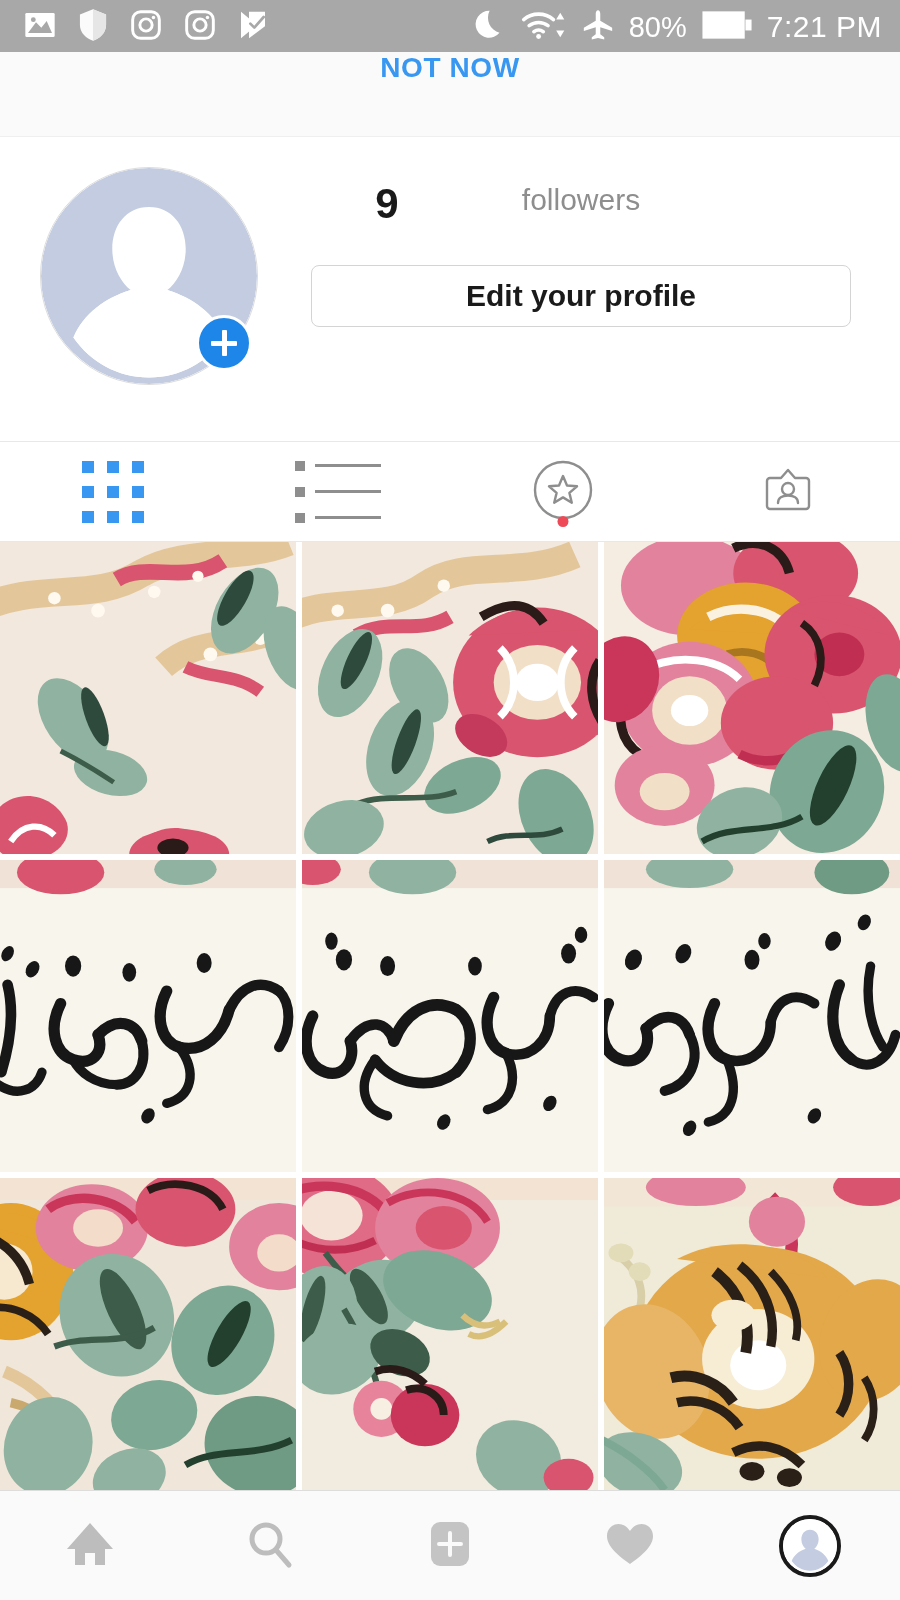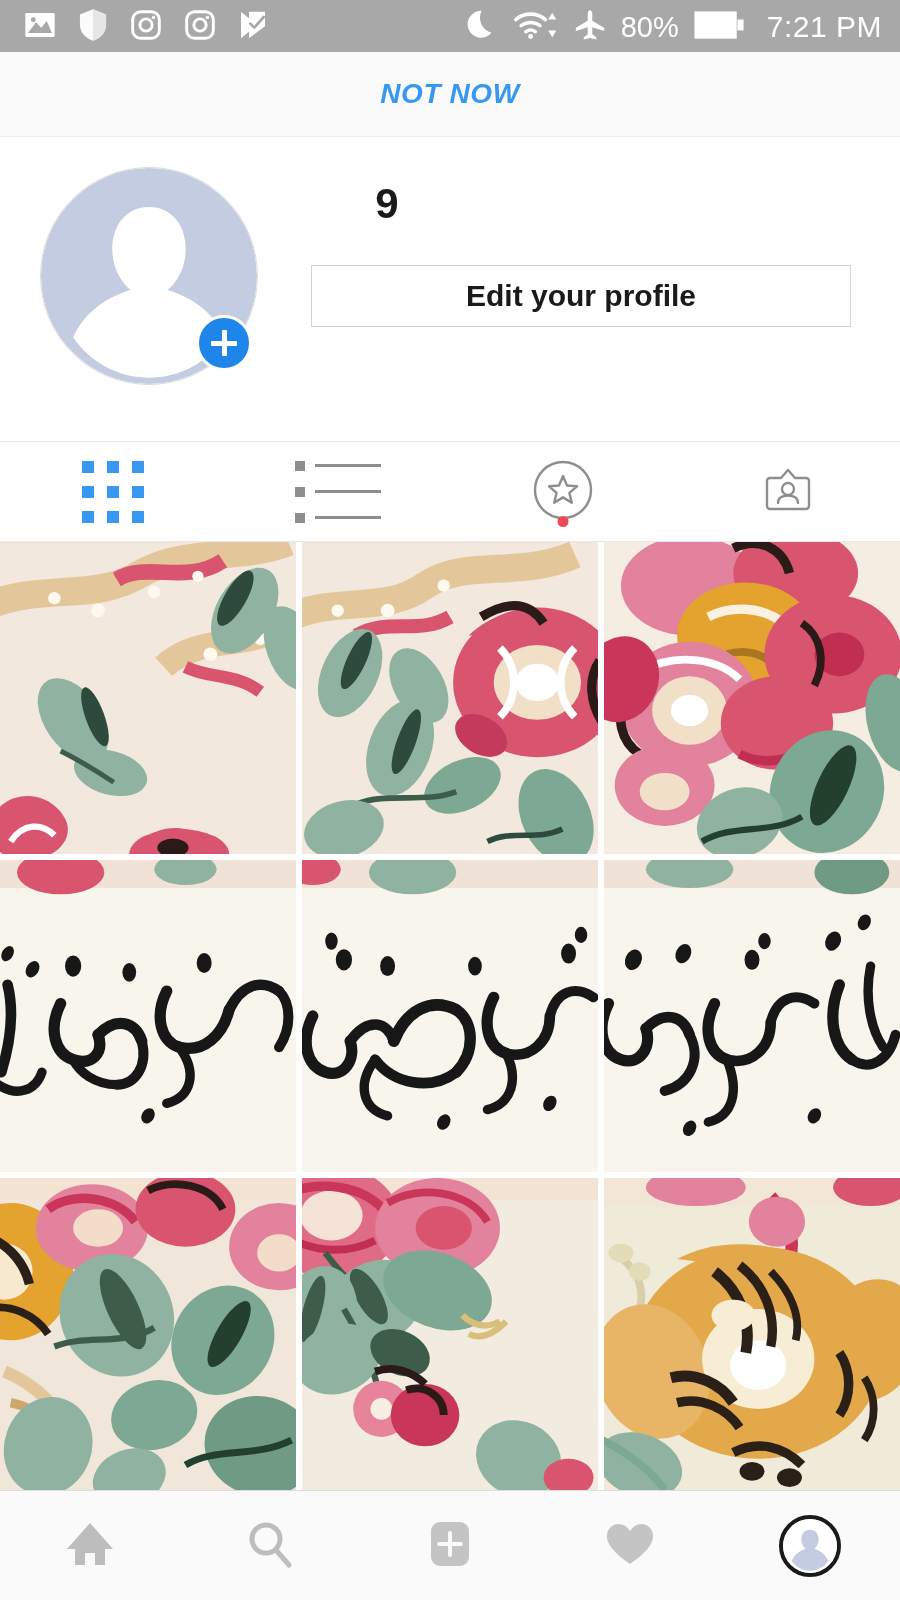--- a/index.html
+++ b/index.html
@@ -16,30 +16,29 @@
     height: 52px; background: #a8a8a8; color: #ffffff;
     display: flex; align-items: center; justify-content: space-between;
     padding: 2px 18px 0 24px; flex: 0 0 52px;
   }
   .sb-left, .sb-right { display: flex; align-items: center; }
   .sb-left { gap: 22px; }
   .sb-right { gap: 14px; }
   .sb-icon { display: block; }
   .sb-time {
     font-size: 30px; letter-spacing: 0.5px; color: #ffffff;
-    font-family: "Liberation Sans", sans-serif; margin-left: 8px;
+    font-family: "Liberation Sans", sans-serif; margin-left: 0;
   }
   .sb-batt-text { font-size: 29px; color: #ffffff; }
 
   
   .notnow-bar {
     flex: 0 0 85px; background: #fafafa;
-    display: flex; align-items: center; justify-content: center;
+    display: flex; align-items: flex-start; justify-content: center;
     border-bottom: 1px solid #efefef;
-    font-style: italic;
   }
   .notnow-text {
     color: #3897f0; font-size: 28px; font-weight: bold; letter-spacing: 0.6px;
   }
 
   
   .profile {
     flex: 0 0 305px; background: #ffffff;
     display: flex; align-items: flex-start;
     padding: 30px 28px 0 40px;
@@ -68,21 +67,21 @@
   .stats { display: flex; }
   .stat { flex: 1; text-align: center; }
   .stat-num {
     font-size: 42px; font-weight: bold; color: #1a1a1a; line-height: 1.0;
     display: block; margin-bottom: 12px;
   }
   .stat-label { font-size: 30px; color: #8e8e8e; display: block; }
   .edit-btn {
     margin: 28px auto 0 auto; display: block;
     width: 540px; height: 62px;
-    border: 1px solid #d4d4d4; border-radius: 0;
+    border: 1px solid #d4d4d4; border-radius: 8px;
     background: #ffffff; color: #1a1a1a;
     font-size: 30px; font-weight: bold;
     font-family: "Liberation Sans", sans-serif;
     cursor: pointer;
   }
 
   
   .tabbar {
     flex: 0 0 100px; background: #ffffff;
     display: flex; align-items: center;
@@ -223,20 +222,21 @@
       </div>
       <div class="avatar-plus"></div>
     </div>
 
     <div class="profile-right">
       <div class="stats">
         <div class="stat">
           <span class="stat-num">9</span>
         </div>
         <div class="stat">
+          <span class="stat-label">followers</span>
         </div>
         <div class="stat">
         </div>
       </div>
       <button class="edit-btn">Edit your profile</button>
     </div>
   </div>
 
   <div class="tabbar">
     <div class="tab">

